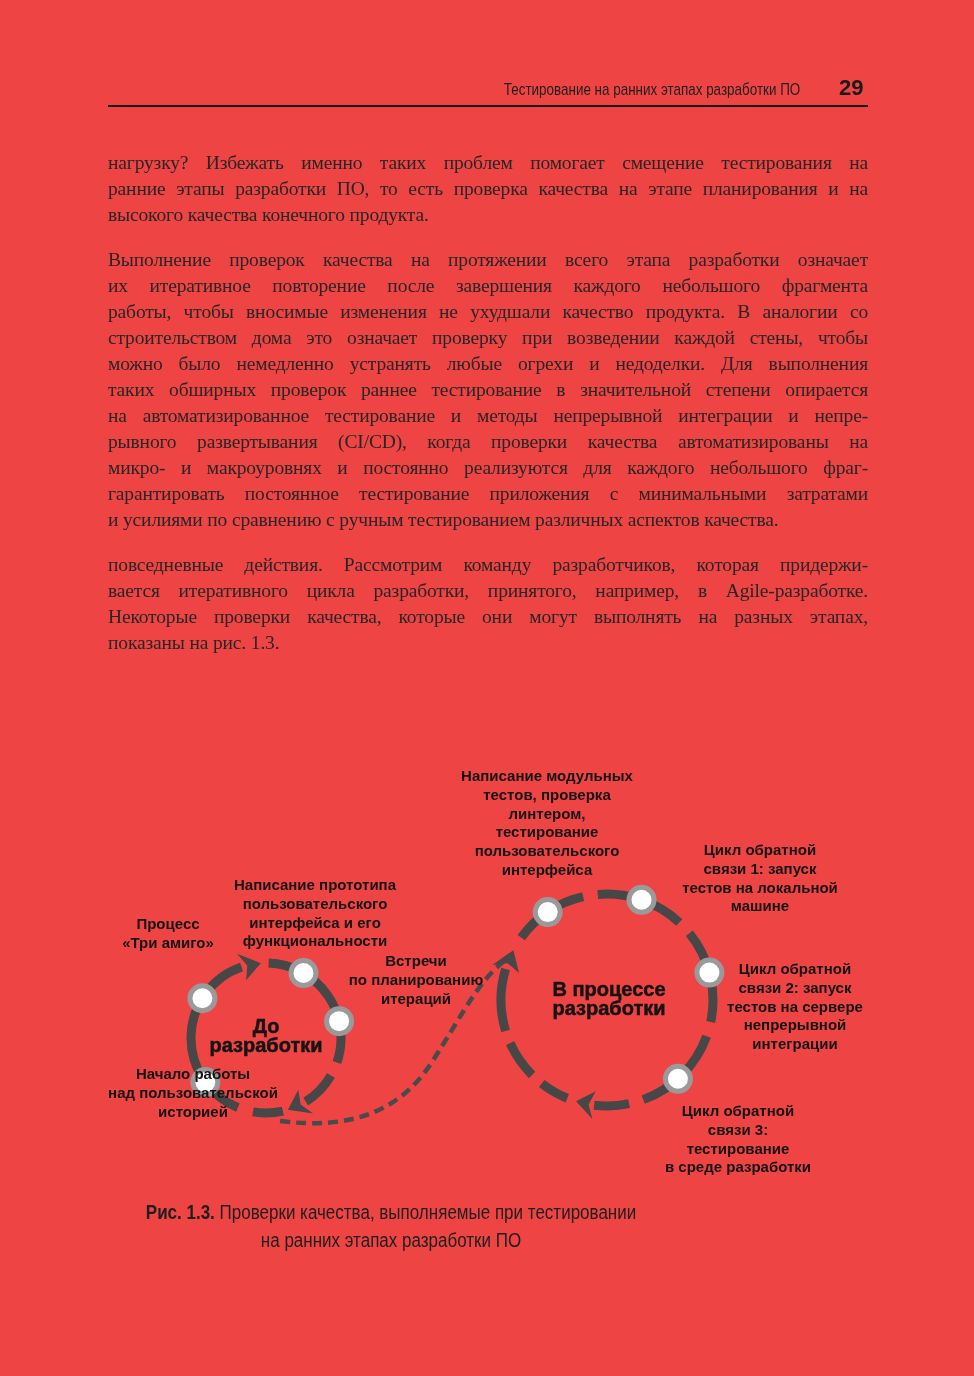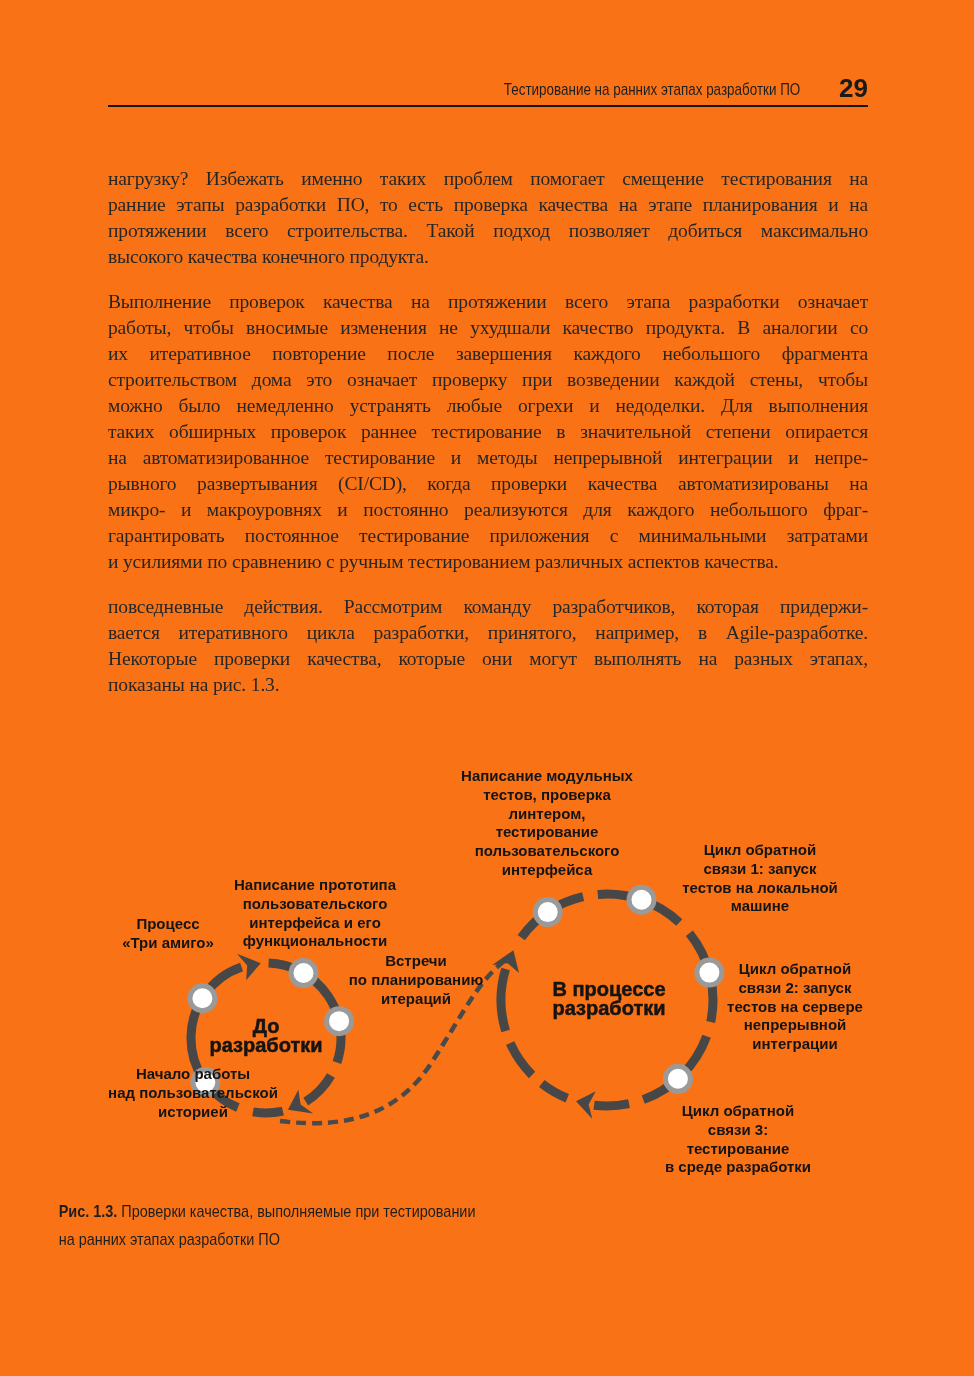--- a/index.html
+++ b/index.html
@@ -1,20 +1,20 @@
 <!DOCTYPE html>
 <html><head>
   <meta charset="utf-8">
   <style>
     html, body { margin: 0; padding: 0; background: #ffffff; }
     #page {
       position: relative;
       width: 974px;
       height: 1376px;
-      background: #f97316;
+      background: #ef4444;
       overflow: hidden;
       color: #222222;
     }
     
     .running-title {
       position: absolute;
       right: 174px;
       top: 79px;
       font-family: "Liberation Sans", sans-serif;
       font-size: 17px;
@@ -23,21 +23,21 @@
       white-space: nowrap;
       transform: scaleX(0.79);
       transform-origin: right center;
     }
     .page-number {
       position: absolute;
       left: 839px;
       top: 75px;
       font-family: "Liberation Sans", sans-serif;
       font-weight: bold;
-      font-size: 26px;
+      font-size: 22px;
       line-height: 26px;
       color: #1a1a1a;
     }
     .header-rule {
       position: absolute;
       left: 108px;
       top: 105px;
       width: 760px;
       height: 2px;
       background: #151515;
@@ -46,21 +46,21 @@
     .body-text {
       position: absolute;
       left: 108px;
       top: 150px;
       width: 760px;
       font-family: "Liberation Serif", serif;
       font-size: 19.5px;
       letter-spacing: -0.15px;
       color: #262626;
     }
-    .para { margin: 16px 0 19px 0; }
+    .para { margin: 0 0 19px 0; }
     .line {
       height: 26px;
       line-height: 26px;
       text-align: justify;
       text-align-last: justify;
       white-space: normal;
       overflow: visible;
     }
     .line.last { text-align-last: left; }
     
@@ -102,23 +102,23 @@
       font-size: 20px;
       -webkit-text-stroke: 0.5px #141414;
       line-height: 19px;
     }
     
     .caption {
       position: absolute;
       left: 0;
       top: 1198px;
       width: 782px;
-      text-align: left;
-      font-family: "Liberation Sans", sans-serif;
-      font-size: 17px;
+      text-align: center;
+      font-family: "Liberation Sans", sans-serif;
+      font-size: 20px;
       line-height: 28px;
       color: #1e1e1e;
     }
     .caption-line {
       display: block;
       white-space: nowrap;
       transform: scaleX(0.85);
       transform-origin: center center;
     }
     .caption-label { font-weight: bold; }
@@ -129,27 +129,26 @@
 <div id="page">
 
   <div class="running-title">Тестирование на ранних этапах разработки ПО</div>
   <div class="page-number">29</div>
   <div class="header-rule"></div>
 
   <div class="body-text">
     <div class="para">
       <div class="line">нагрузку? Избежать именно таких проблем помогает смещение тестирования на</div>
       <div class="line">ранние этапы разработки ПО, то есть проверка качества на этапе планирования и на</div>
-      <div class="line">протяжении всего строительства. Такой подход позволяет добиться максимально</div>
       <div class="line last">высокого качества конечного продукта.</div>
     </div>
     <div class="para">
       <div class="line">Выполнение проверок качества на протяжении всего этапа разработки означает</div>
+      <div class="line">их итеративное повторение после завершения каждого небольшого фрагмента</div>
       <div class="line">работы, чтобы вносимые изменения не ухудшали качество продукта. В аналогии со</div>
-      <div class="line">их итеративное повторение после завершения каждого небольшого фрагмента</div>
       <div class="line">строительством дома это означает проверку при возведении каждой стены, чтобы</div>
       <div class="line">можно было немедленно устранять любые огрехи и недоделки. Для выполнения</div>
       <div class="line">таких обширных проверок раннее тестирование в значительной степени опирается</div>
       <div class="line">на автоматизированное тестирование и методы непрерывной интеграции и непре-</div>
       <div class="line">рывного развертывания (CI/CD), когда проверки качества автоматизированы на</div>
       <div class="line">микро- и макроуровнях и постоянно реализуются для каждого небольшого фраг-</div>
       <div class="line">гарантировать постоянное тестирование приложения с минимальными затратами</div>
       <div class="line last">и усилиями по сравнению с ручным тестированием различных аспектов качества.</div>
     </div>
     <div class="para">

